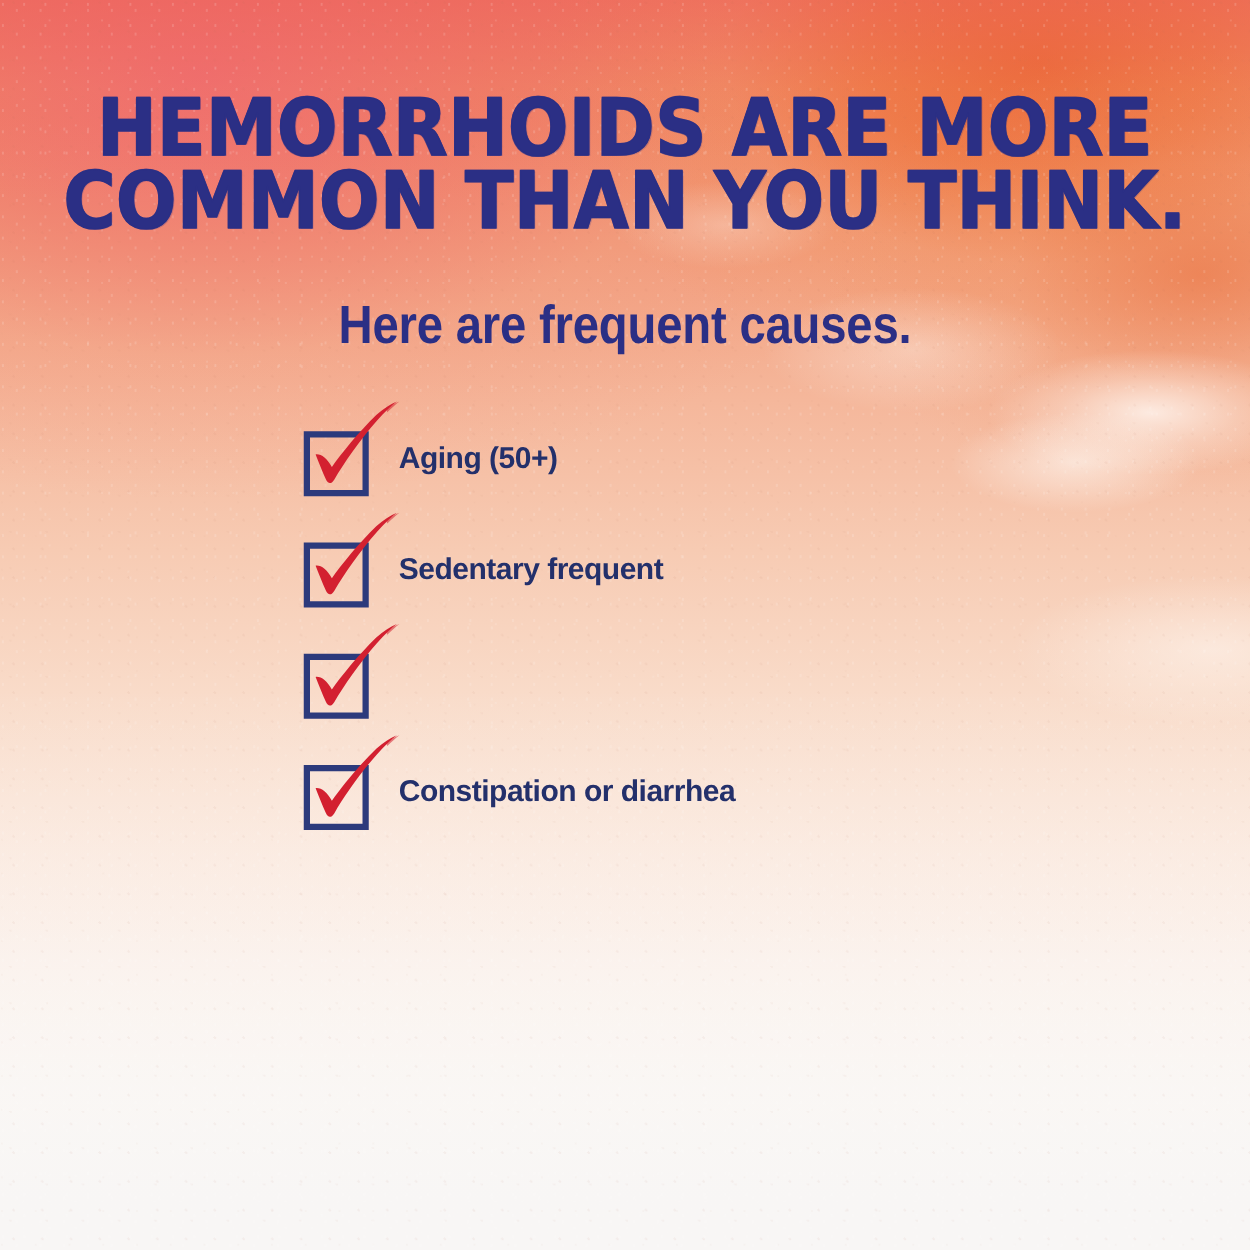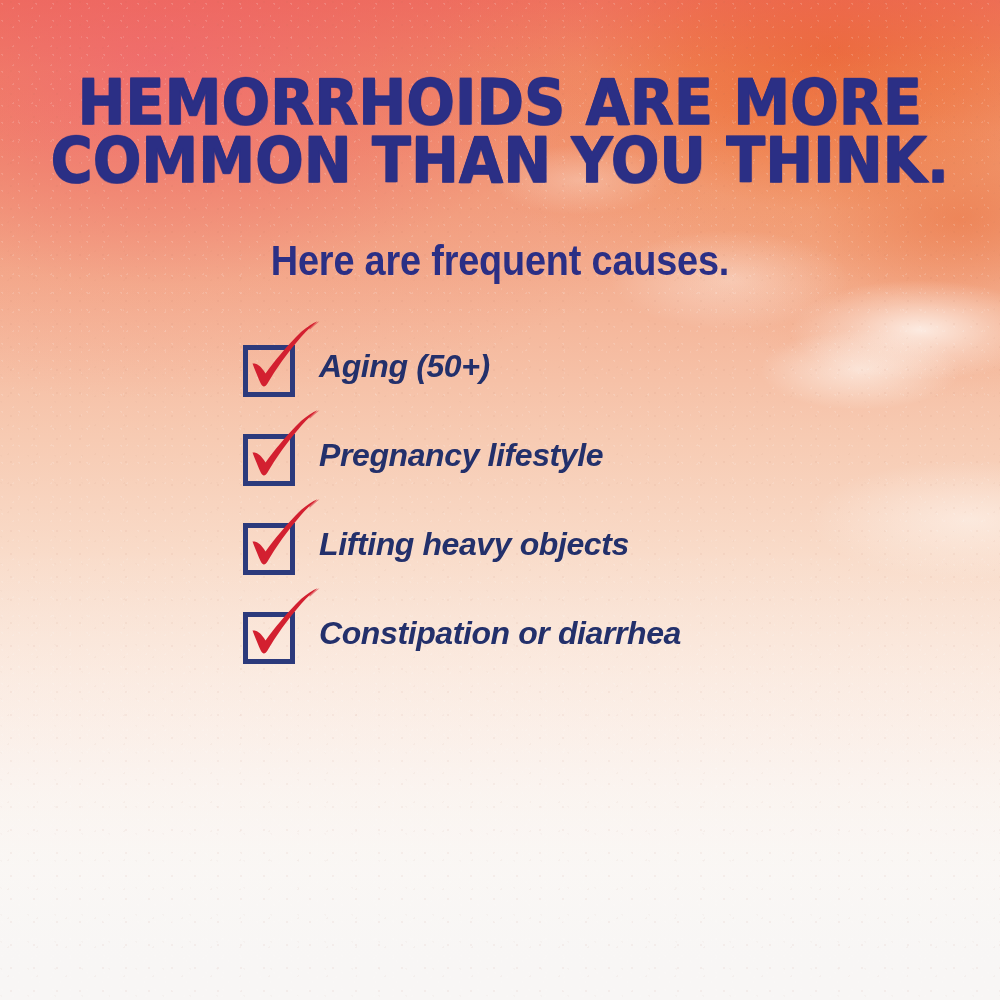--- a/index.html
+++ b/index.html
@@ -206,25 +206,24 @@
     top: -22px;
     width: 84px;
     height: 78px;
     overflow: visible;
   }
 
   .item-label {
     color: #23306b;
     font-family: "Liberation Sans", sans-serif;
     font-weight: bold;
-    font-size: 32px;
+    font-size: 24px;
     letter-spacing: -0.4px;
     white-space: nowrap;
     padding-left: 6px;
-    font-style: italic;
   }
 </style>
 </head>
 <body>
 
 <div id="poster">
 
   <div class="bg-layer bg-base"></div>
   <div class="bg-layer bg-pink-left"></div>
   <div class="bg-layer bg-orange-right"></div>
@@ -262,32 +261,31 @@
 
 
       <div class="check-item">
         <span class="checkbox">
           <span class="box"></span>
           <svg class="tick" viewBox="0 0 84 78">
             <path d="M13.5 44.5 C18 44 22.5 47.5 26.5 54.5 C34 44 48 26.5 62 13 C68 7.8 73.5 4.2 78.5 2.2 C74 5.6 68.5 10.8 62.5 17.5 C49 32.8 36 51.5 28.5 64.5 C26 68.6 23.5 68.4 21.5 64 C19 58.2 16 51.2 13.5 44.5 Z" fill="#d32030"></path>
             <path d="M70 8.5 C74 5.2 77.5 3.2 80.5 2.2 C77.5 4.6 74.2 7.4 70.8 10.8 Z" fill="#d32030" opacity="0.55"></path>
           </svg>
         </span>
-        <span class="item-label">Pregnancy lifestyle</span>
+        <span class="item-label">Sedentary frequent</span>
       </div>
 
       <div class="check-item">
         <span class="checkbox">
           <span class="box"></span>
           <svg class="tick" viewBox="0 0 84 78">
             <path d="M13.5 44.5 C18 44 22.5 47.5 26.5 54.5 C34 44 48 26.5 62 13 C68 7.8 73.5 4.2 78.5 2.2 C74 5.6 68.5 10.8 62.5 17.5 C49 32.8 36 51.5 28.5 64.5 C26 68.6 23.5 68.4 21.5 64 C19 58.2 16 51.2 13.5 44.5 Z" fill="#d32030"></path>
             <path d="M70 8.5 C74 5.2 77.5 3.2 80.5 2.2 C77.5 4.6 74.2 7.4 70.8 10.8 Z" fill="#d32030" opacity="0.55"></path>
           </svg>
         </span>
-        <span class="item-label">Lifting heavy objects</span>
       </div>
 
       <div class="check-item">
         <span class="checkbox">
           <span class="box"></span>
           <svg class="tick" viewBox="0 0 84 78">
             <path d="M13.5 44.5 C18 44 22.5 47.5 26.5 54.5 C34 44 48 26.5 62 13 C68 7.8 73.5 4.2 78.5 2.2 C74 5.6 68.5 10.8 62.5 17.5 C49 32.8 36 51.5 28.5 64.5 C26 68.6 23.5 68.4 21.5 64 C19 58.2 16 51.2 13.5 44.5 Z" fill="#d32030"></path>
             <path d="M70 8.5 C74 5.2 77.5 3.2 80.5 2.2 C77.5 4.6 74.2 7.4 70.8 10.8 Z" fill="#d32030" opacity="0.55"></path>
           </svg>
         </span>

